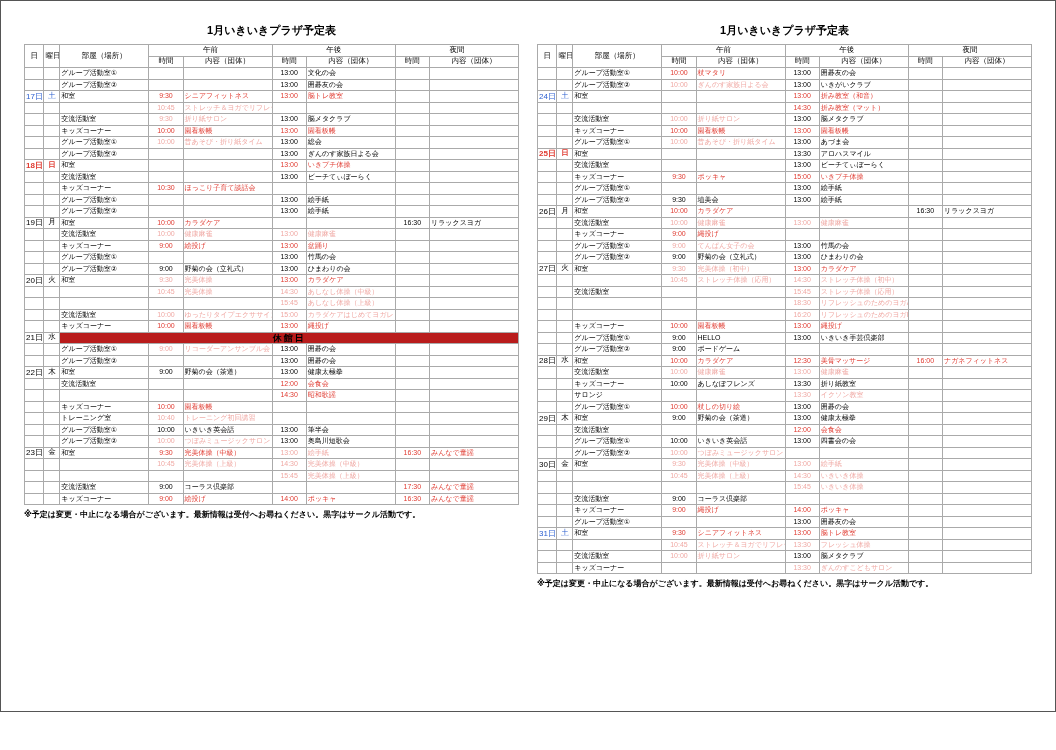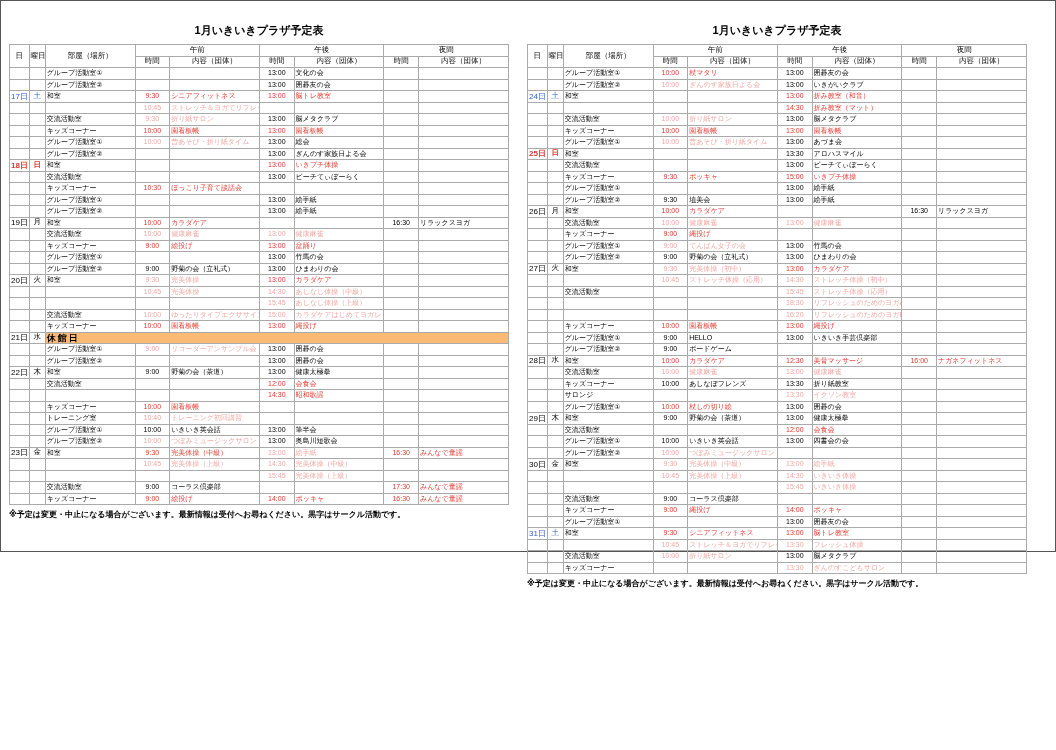--- a/index.html
+++ b/index.html
@@ -4,24 +4,24 @@
 <style>
   html,body{margin:0;padding:0;}
   body{
     width:1056px;height:750px;
     background:#ffffff;
     font-family:"Liberation Sans","DejaVu Sans",sans-serif;
     color:#000;
   }
   .page{
     position:relative;
-    width:1056px;height:552px;
+    width:1056px;height:712px;
     box-sizing:border-box;
     border:1px solid #555;
-    padding:8px 8px;
+    padding:8px 23px;
   }
   .cols{display:flex;gap:18px;align-items:flex-start;}
   .col{width:500px;}
   .sched-title{
     text-align:center;
     font-size:11px;
     font-weight:bold;
     margin:14px 0 6px 0;
   }
   table.sched{
@@ -50,22 +50,22 @@
   .day{text-align:center;font-size:8px;}
   .dow{text-align:center;font-size:7.5px;}
   .room{padding-left:3px;font-size:7px;}
   .time{text-align:center;font-size:7px;}
   .act{padding-left:2px;font-size:7px;}
   .red{color:#e03a30;}
   .sun{color:#e03a30;font-weight:bold;}
   .sat{color:#2b5fd0;}
   .faint{color:#f0a9a4;}
   .closed{
-    text-align:left;
-    background:#fdba74;
+    text-align:center;
+    background:#b91c1c;
     font-weight:bold;
     font-size:9px;
     letter-spacing:2px;
   }
   .note{
     margin-top:4px;
     font-size:8px;
     font-weight:bold;
   }
   .note-right{margin-top:4px;font-size:8px;font-weight:bold;}

